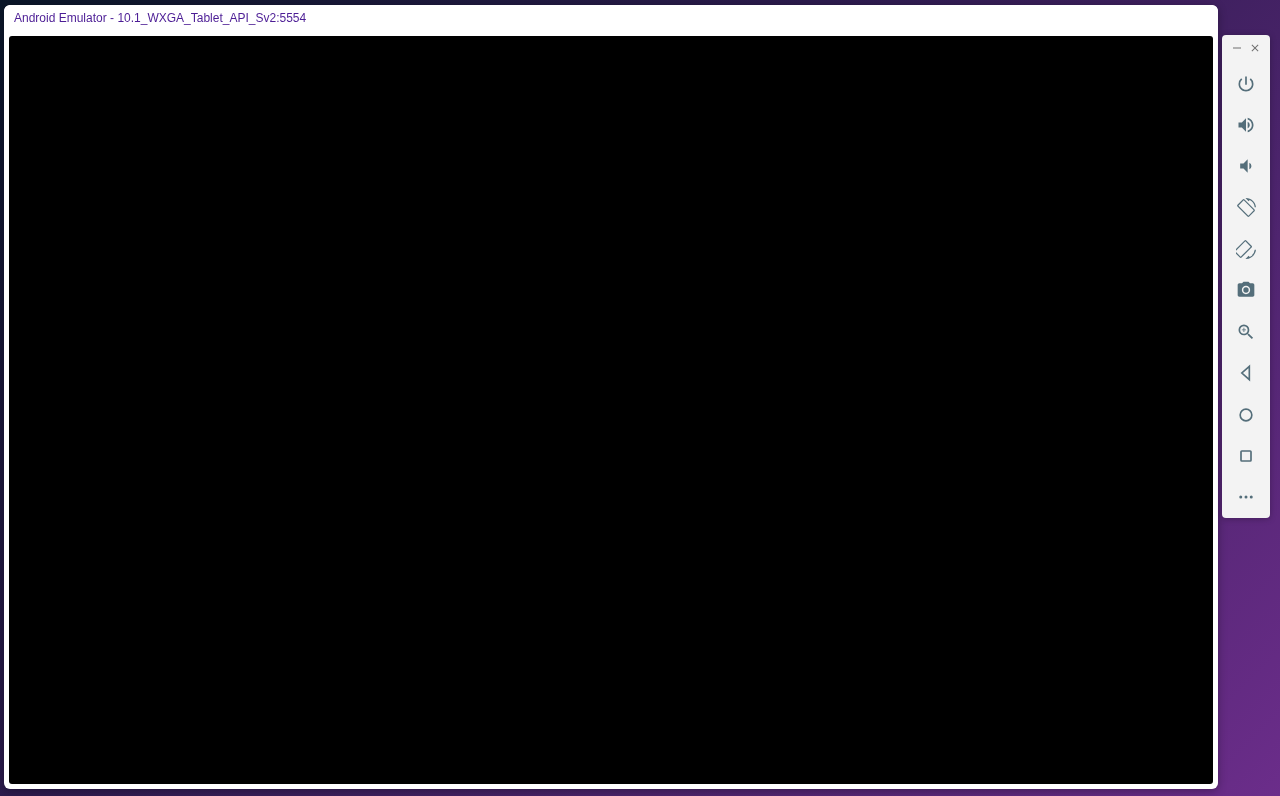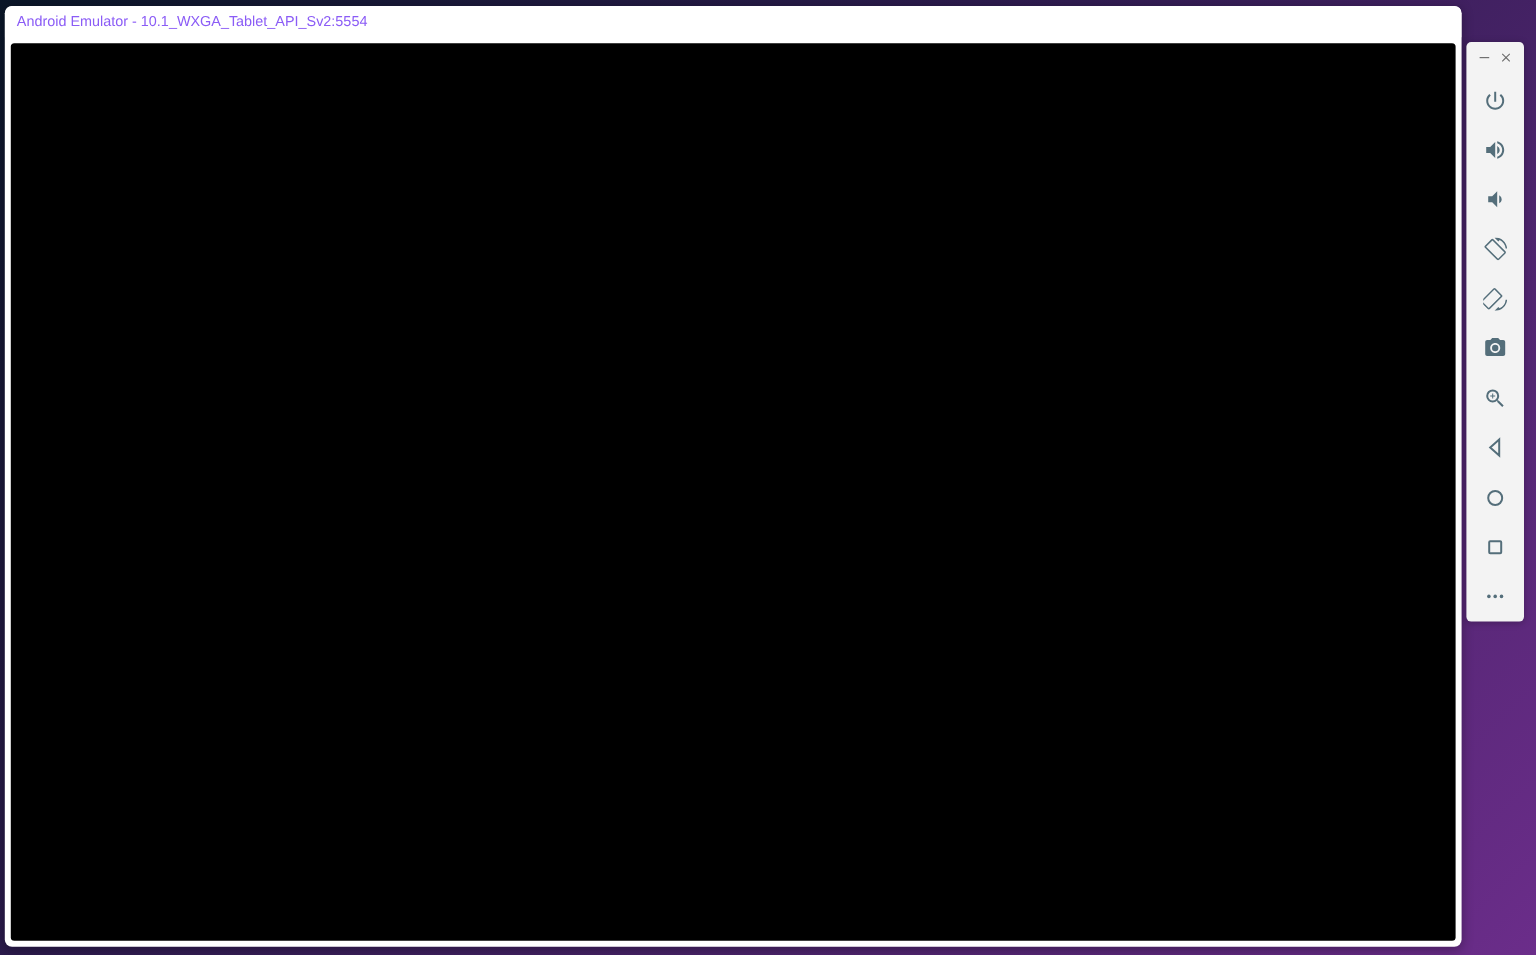--- a/index.html
+++ b/index.html
@@ -26,21 +26,21 @@
       box-shadow: 0 2px 10px rgba(0,0,0,0.3);
       overflow: hidden;
     }
     .titlebar {
       height: 26px;
       background: #ffffff;
       display: flex;
       align-items: center;
       padding: 0 10px;
       font-size: 12px;
-      color: #8b5cf6;
+      color: #4c1d95;
       border-top-left-radius: 6px;
       border-top-right-radius: 6px;
     }
     .device-screen {
       position: absolute;
       top: 31px;
       left: 5px;
       right: 5px;
       bottom: 5px;
       background: #000000;

